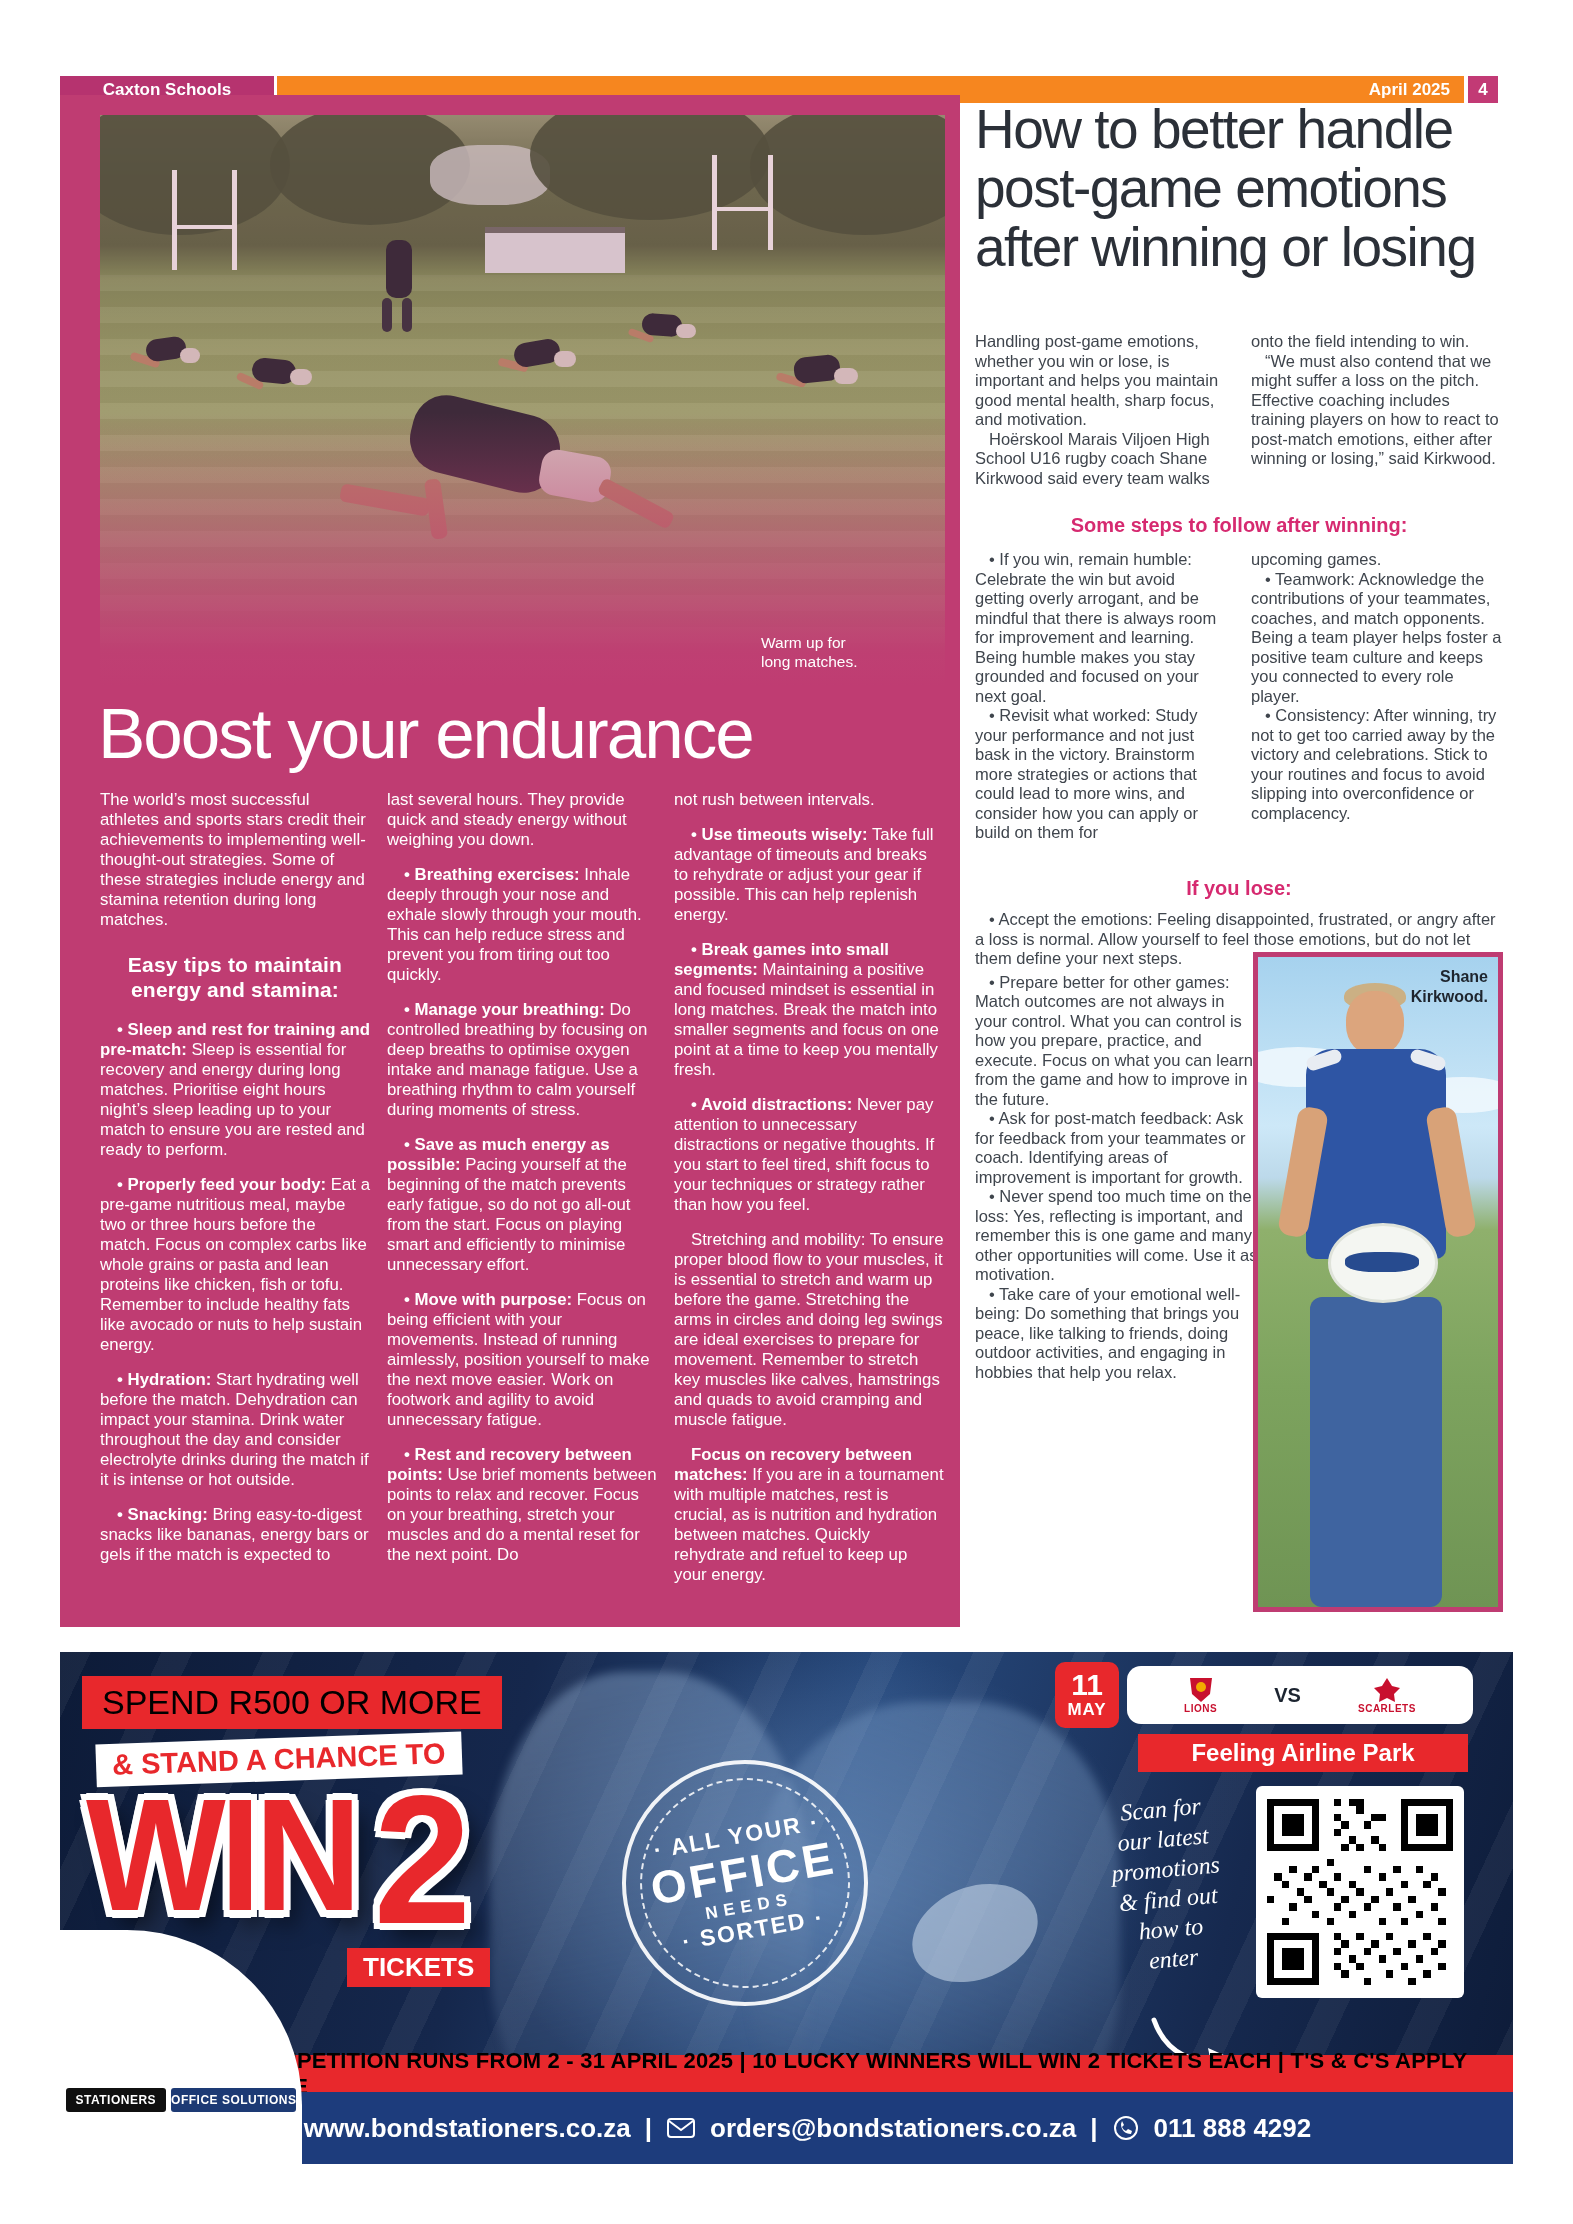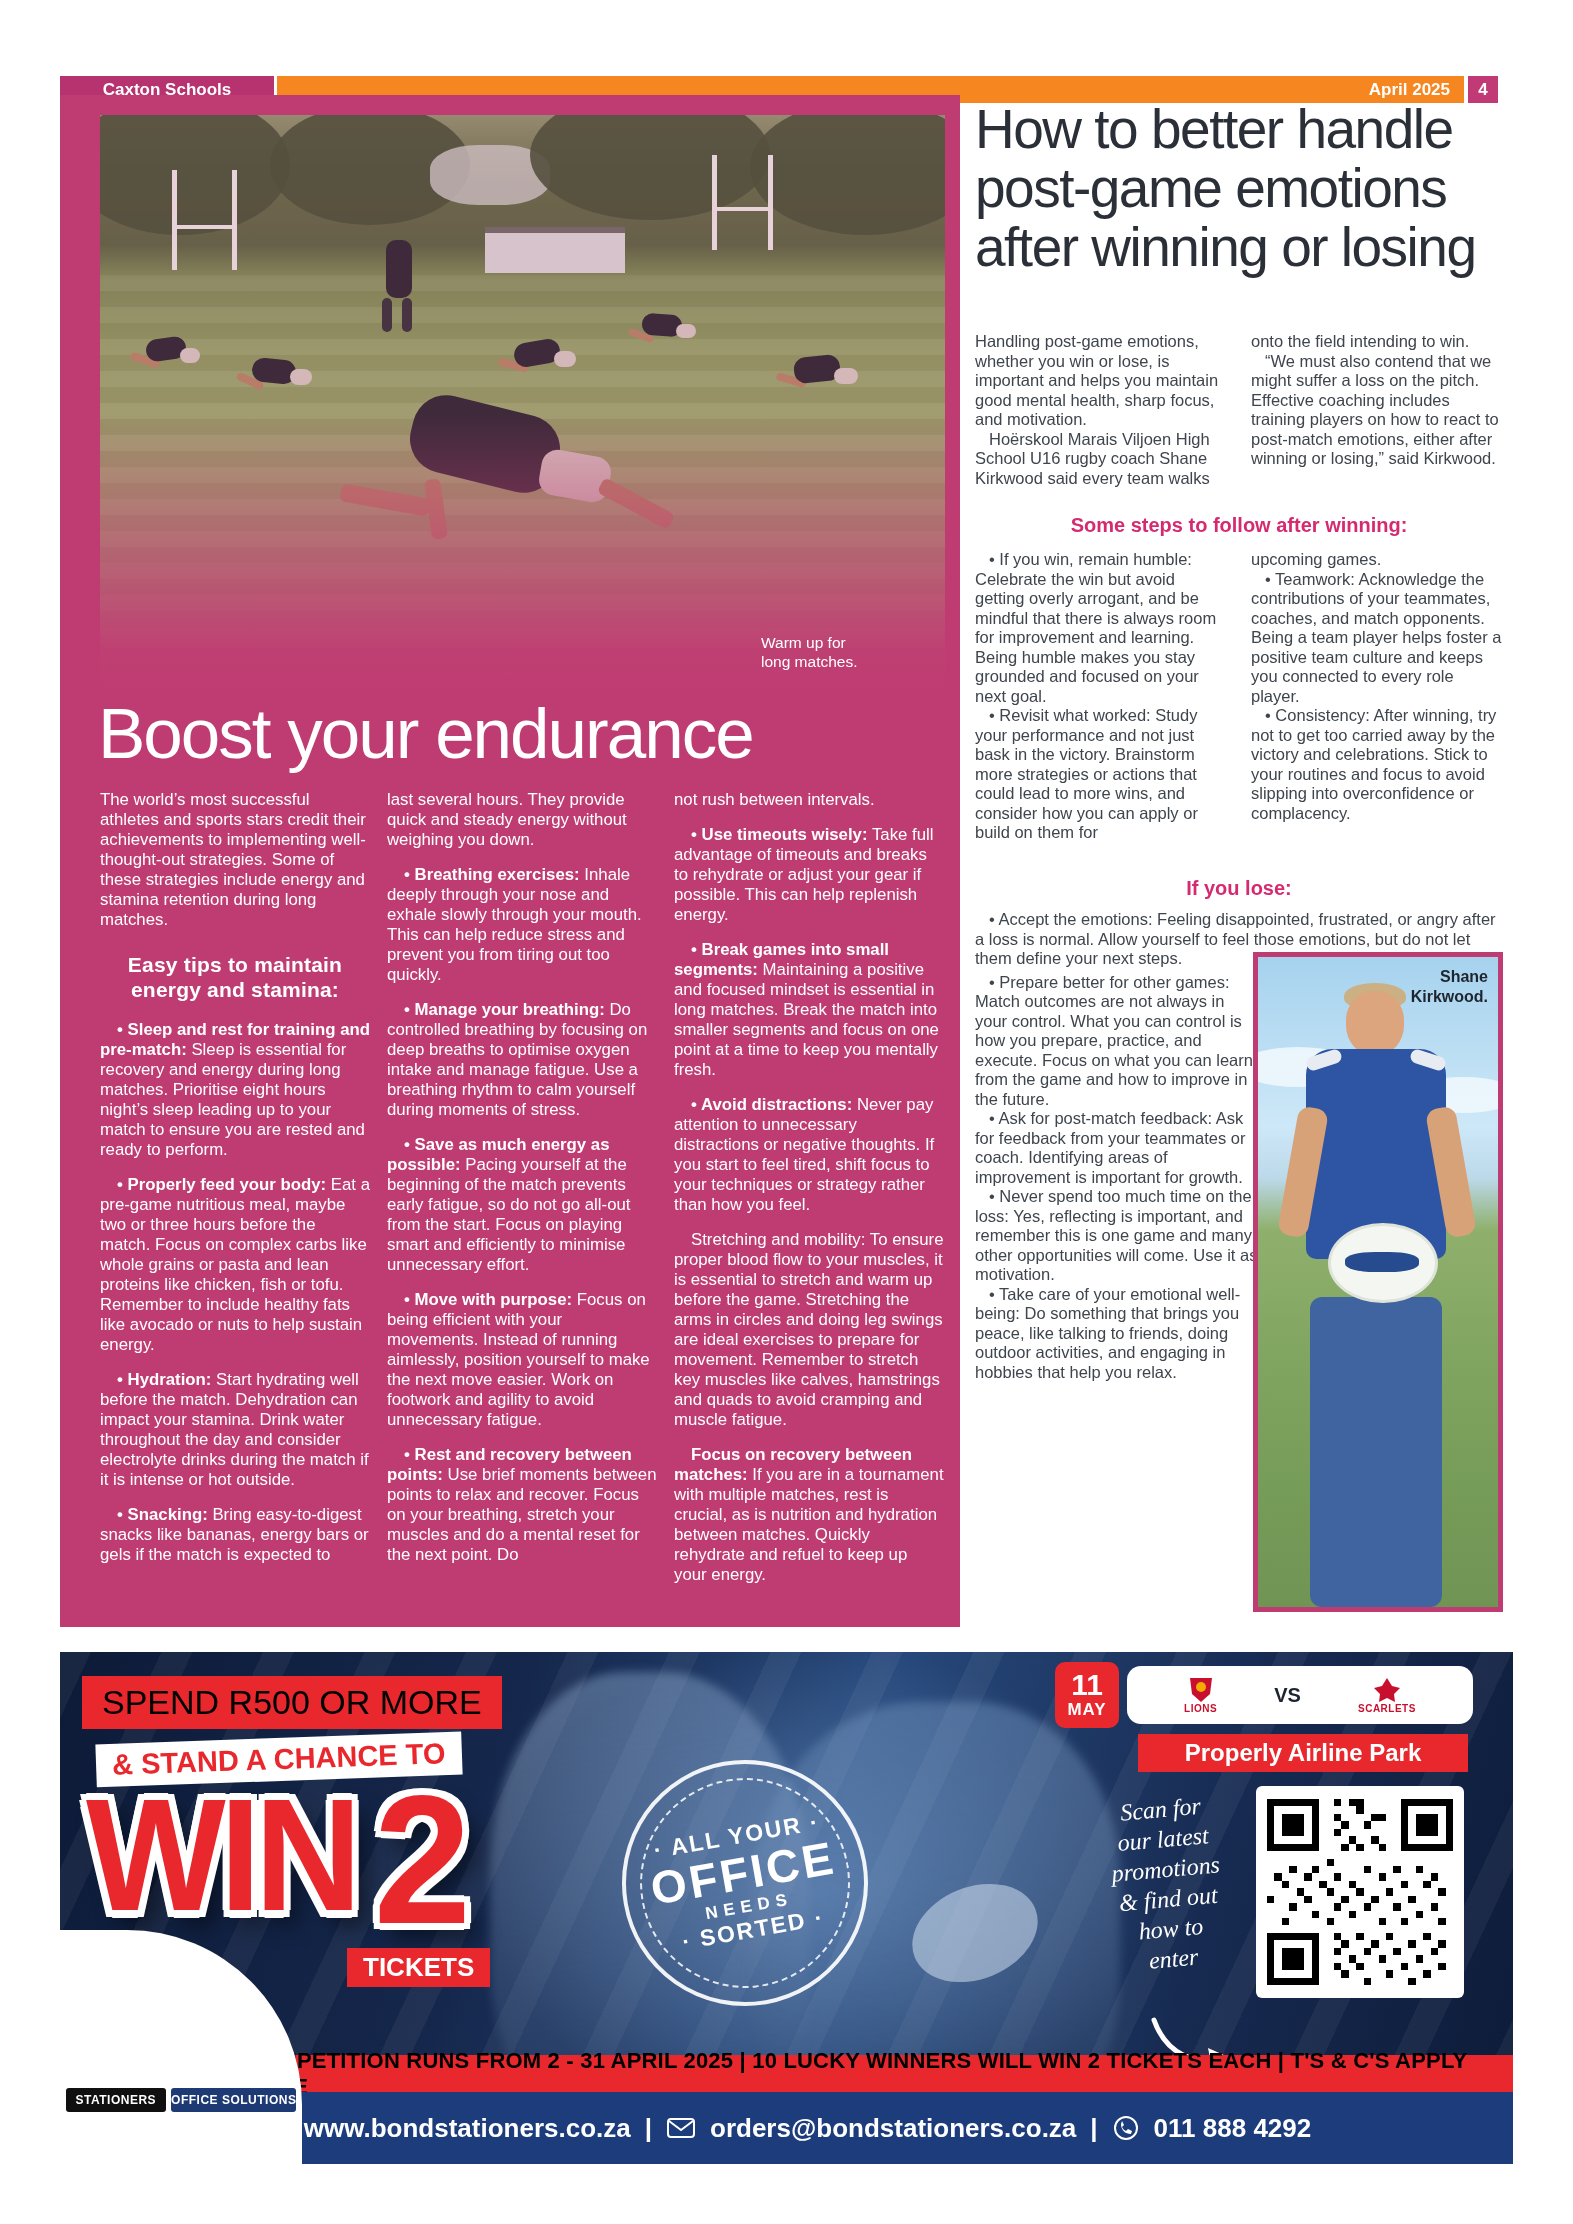--- a/index.html
+++ b/index.html
@@ -322,21 +322,21 @@
         </div>
         <span class="vs">VS</span>
         <div class="team">
           <svg width="30" height="26" viewBox="0 0 30 26">
             <path d="M15 1 l5 8 8 2 -6 6 1 8 -8 -4 -8 4 1 -8 -6 -6 8 -2 z" fill="#c8102e"></path>
           </svg>
           <span class="team-label">SCARLETS</span>
         </div>
       </div>
     </div>
-    <div class="venue-bar">Properly Airline Park</div>
+    <div class="venue-bar">Feeling Airline Park</div>
 
     <div class="scan-note">
       <div>Scan for</div>
       <div>our latest</div>
       <div>promotions</div>
       <div>&amp; find out</div>
       <div>how to</div>
       <div>enter</div>
     </div>
     <svg class="scan-arrow" width="90" height="60" viewBox="0 0 90 60">

